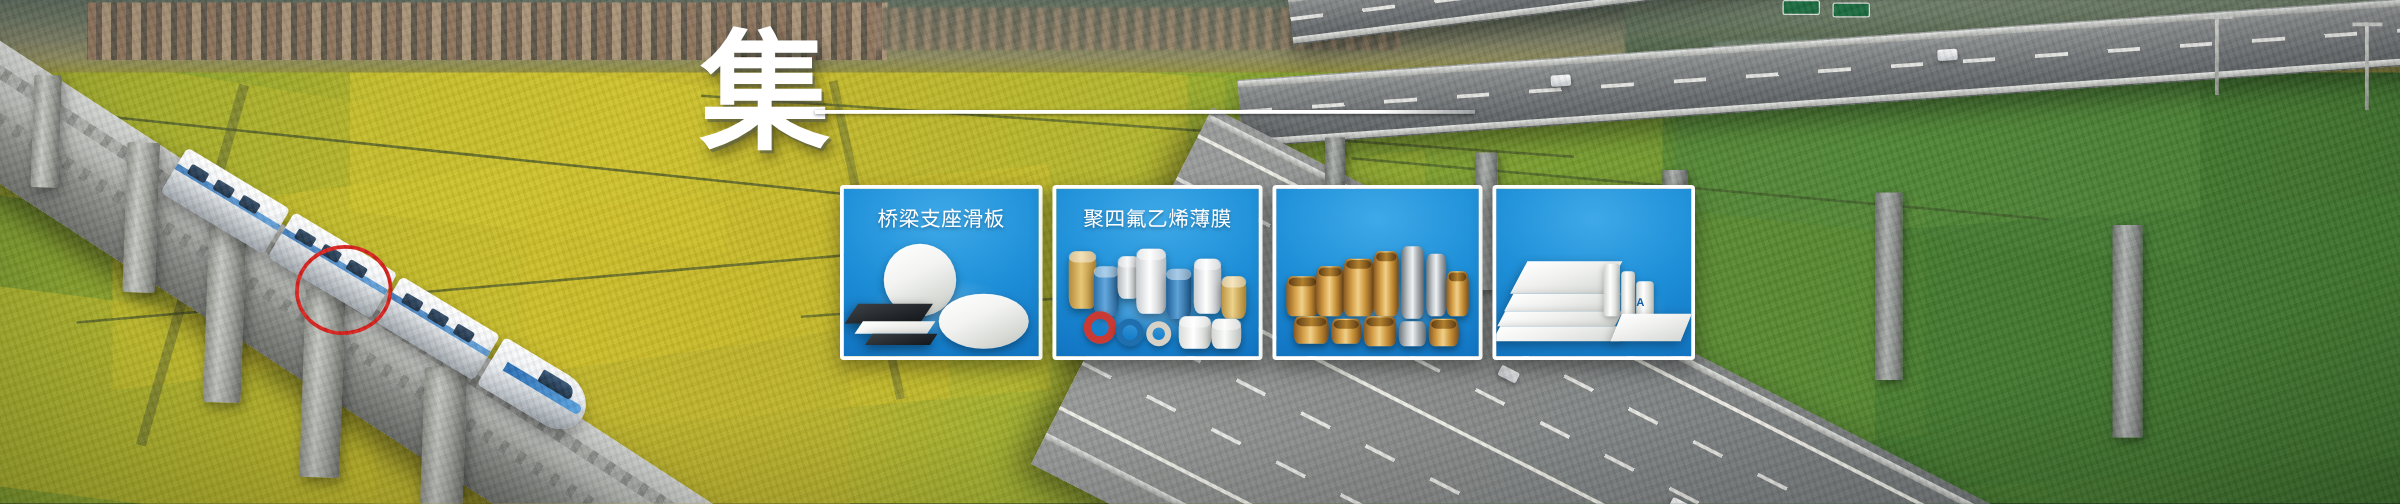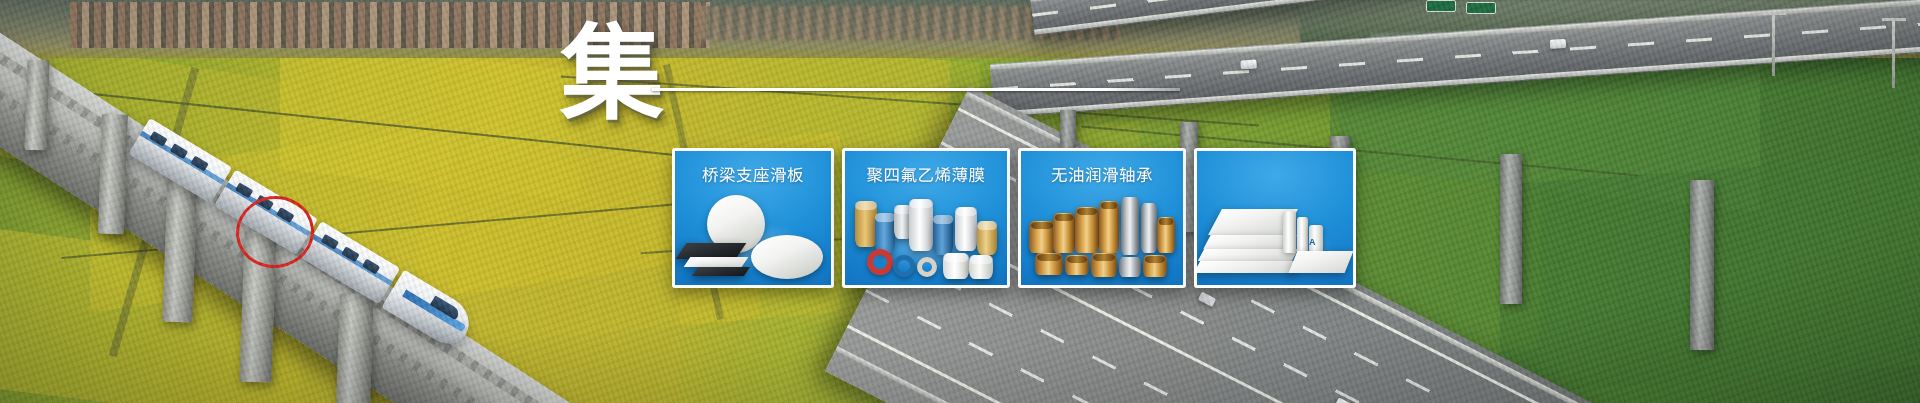--- a/index.html
+++ b/index.html
@@ -553,21 +553,20 @@
         <div class="roll" style="left:132px;top:30px;width:20px;height:34px;background:linear-gradient(90deg,#b89242,#edd28a 45%,#a87f2d);"></div>
         <div class="ring" style="left:22px;top:58px;width:26px;height:26px;border:6px solid #c93a34;background:transparent;"></div>
         <div class="ring" style="left:48px;top:64px;width:22px;height:22px;border:5px solid #1f6fae;background:transparent;"></div>
         <div class="ring" style="left:72px;top:66px;width:20px;height:20px;border:5px solid #d8d2c6;background:transparent;"></div>
         <div class="roll" style="left:98px;top:62px;width:26px;height:26px;background:linear-gradient(90deg,#d8dbd7,#ffffff 45%,#c4c7c3);"></div>
         <div class="roll" style="left:124px;top:64px;width:24px;height:24px;background:linear-gradient(90deg,#d0d3cf,#fbfcfa 45%,#bcbfbb);"></div>
       </div>
     </div>
 
     <div class="card wide">
-      <div class="card-title">无油润滑轴承</div>
       <div class="card-art">
         <div class="glow"></div>
         <div class="bush" style="left:8px;top:30px;width:26px;height:32px;"></div>
         <div class="bush" style="left:32px;top:22px;width:22px;height:40px;"></div>
         <div class="bush" style="left:54px;top:16px;width:24px;height:46px;"></div>
         <div class="bush" style="left:78px;top:10px;width:20px;height:52px;"></div>
         <div class="bush-steel" style="left:100px;top:6px;width:18px;height:58px;"></div>
         <div class="bush-steel" style="left:120px;top:12px;width:16px;height:50px;"></div>
         <div class="bush" style="left:136px;top:26px;width:18px;height:36px;"></div>
         <div class="bush" style="left:14px;top:62px;width:28px;height:22px;"></div>

